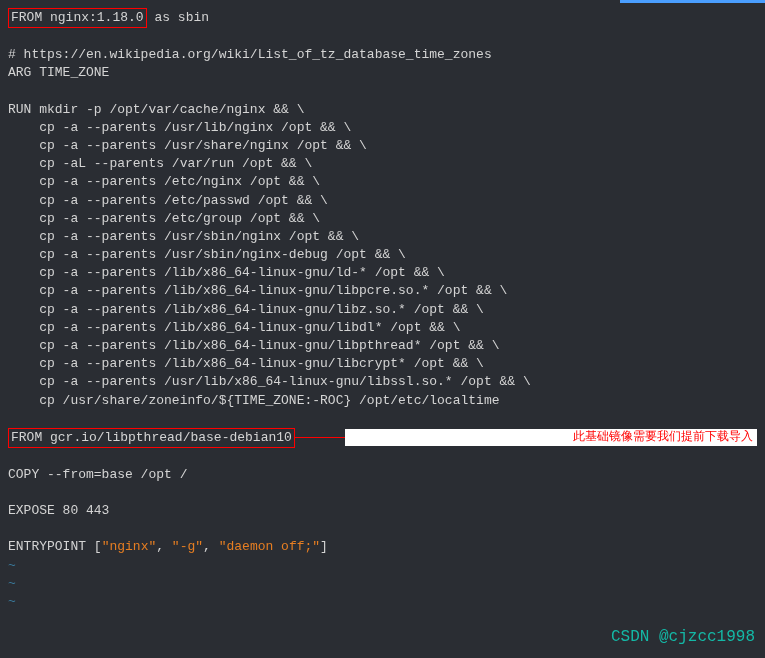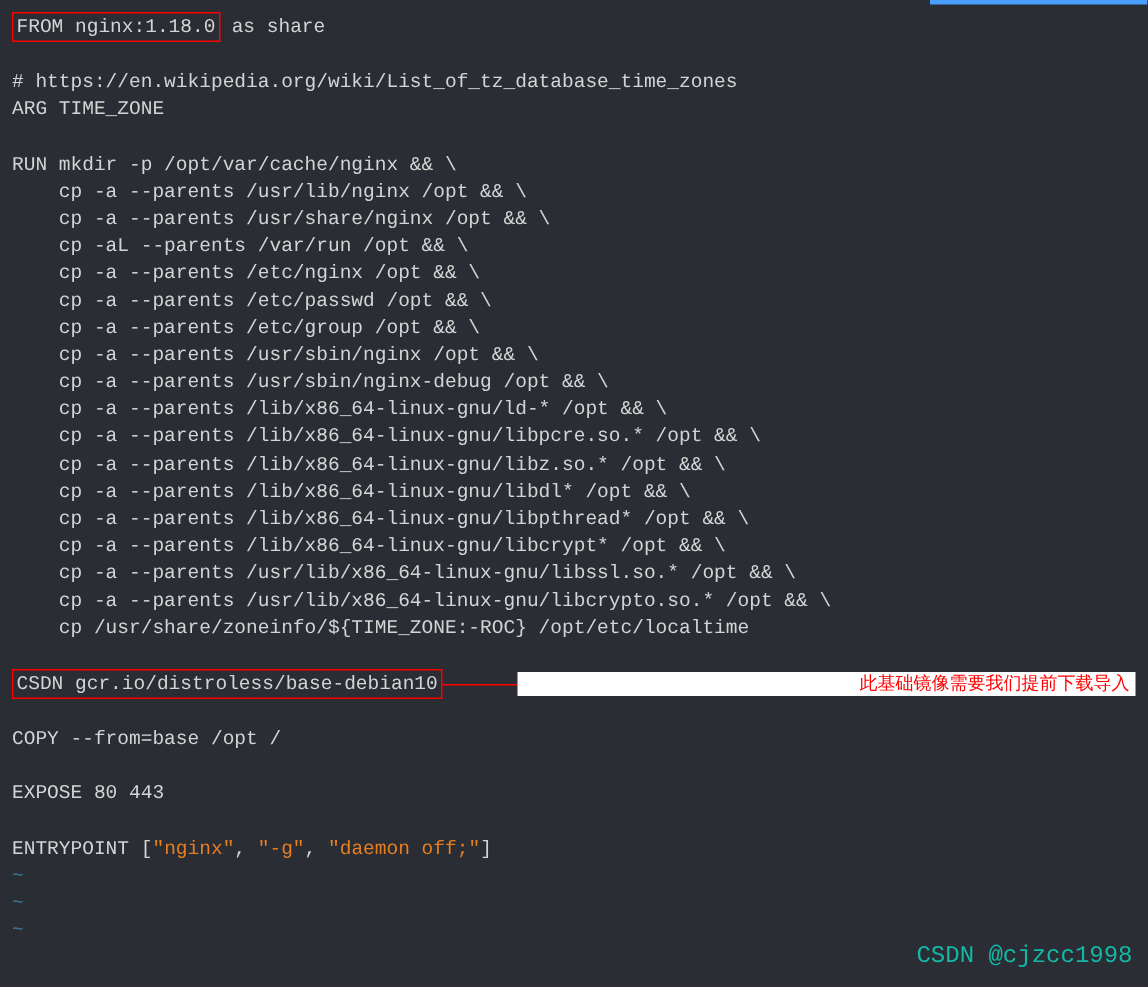--- a/index.html
+++ b/index.html
@@ -71,46 +71,45 @@
       width: 145px;
       background: #4a9eff;
     }
   </style>
 </head>
 <body>
 
 <div class="top-bar"></div>
 
 <div>
-  <div class="line"><span class="highlight-box1">FROM nginx:1.18.0</span><span> as share</span></div>
+  <div class="line"><span class="highlight-box1">FROM nginx:1.18.0</span><span> as sbin</span></div>
   <div class="line"></div>
   <div class="line"># https://en.wikipedia.org/wiki/List_of_tz_database_time_zones</div>
   <div class="line">ARG TIME_ZONE</div>
   <div class="line"></div>
   <div class="line">RUN mkdir -p /opt/var/cache/nginx &amp;&amp; \</div>
   <div class="line">    cp -a --parents /usr/lib/nginx /opt &amp;&amp; \</div>
   <div class="line">    cp -a --parents /usr/share/nginx /opt &amp;&amp; \</div>
   <div class="line">    cp -aL --parents /var/run /opt &amp;&amp; \</div>
   <div class="line">    cp -a --parents /etc/nginx /opt &amp;&amp; \</div>
   <div class="line">    cp -a --parents /etc/passwd /opt &amp;&amp; \</div>
   <div class="line">    cp -a --parents /etc/group /opt &amp;&amp; \</div>
   <div class="line">    cp -a --parents /usr/sbin/nginx /opt &amp;&amp; \</div>
   <div class="line">    cp -a --parents /usr/sbin/nginx-debug /opt &amp;&amp; \</div>
   <div class="line">    cp -a --parents /lib/x86_64-linux-gnu/ld-* /opt &amp;&amp; \</div>
   <div class="line">    cp -a --parents /lib/x86_64-linux-gnu/libpcre.so.* /opt &amp;&amp; \</div>
   <div class="line">    cp -a --parents /lib/x86_64-linux-gnu/libz.so.* /opt &amp;&amp; \</div>
   <div class="line">    cp -a --parents /lib/x86_64-linux-gnu/libdl* /opt &amp;&amp; \</div>
   <div class="line">    cp -a --parents /lib/x86_64-linux-gnu/libpthread* /opt &amp;&amp; \</div>
   <div class="line">    cp -a --parents /lib/x86_64-linux-gnu/libcrypt* /opt &amp;&amp; \</div>
   <div class="line">    cp -a --parents /usr/lib/x86_64-linux-gnu/libssl.so.* /opt &amp;&amp; \</div>
-  <div class="line">    cp -a --parents /usr/lib/x86_64-linux-gnu/libcrypto.so.* /opt &amp;&amp; \</div>
   <div class="line">    cp /usr/share/zoneinfo/${TIME_ZONE:-ROC} /opt/etc/localtime</div>
   <div class="line"></div>
   <div class="annotation-container">
-    <span class="highlight-box2">CSDN gcr.io/distroless/base-debian10</span>
+    <span class="highlight-box2">FROM gcr.io/libpthread/base-debian10</span>
     <span class="annotation-line"></span>
     <span class="annotation-text">此基础镜像需要我们提前下载导入</span>
   </div>
   <div class="line"></div>
   <div class="line">COPY --from=base /opt /</div>
   <div class="line"></div>
   <div class="line">EXPOSE 80 443</div>
   <div class="line"></div>
   <div class="line"><span>ENTRYPOINT [</span><span class="string">"nginx"</span><span>, </span><span class="string">"-g"</span><span>, </span><span class="string">"daemon off;"</span><span>]</span></div>
   <div class="line tilde">~</div>

